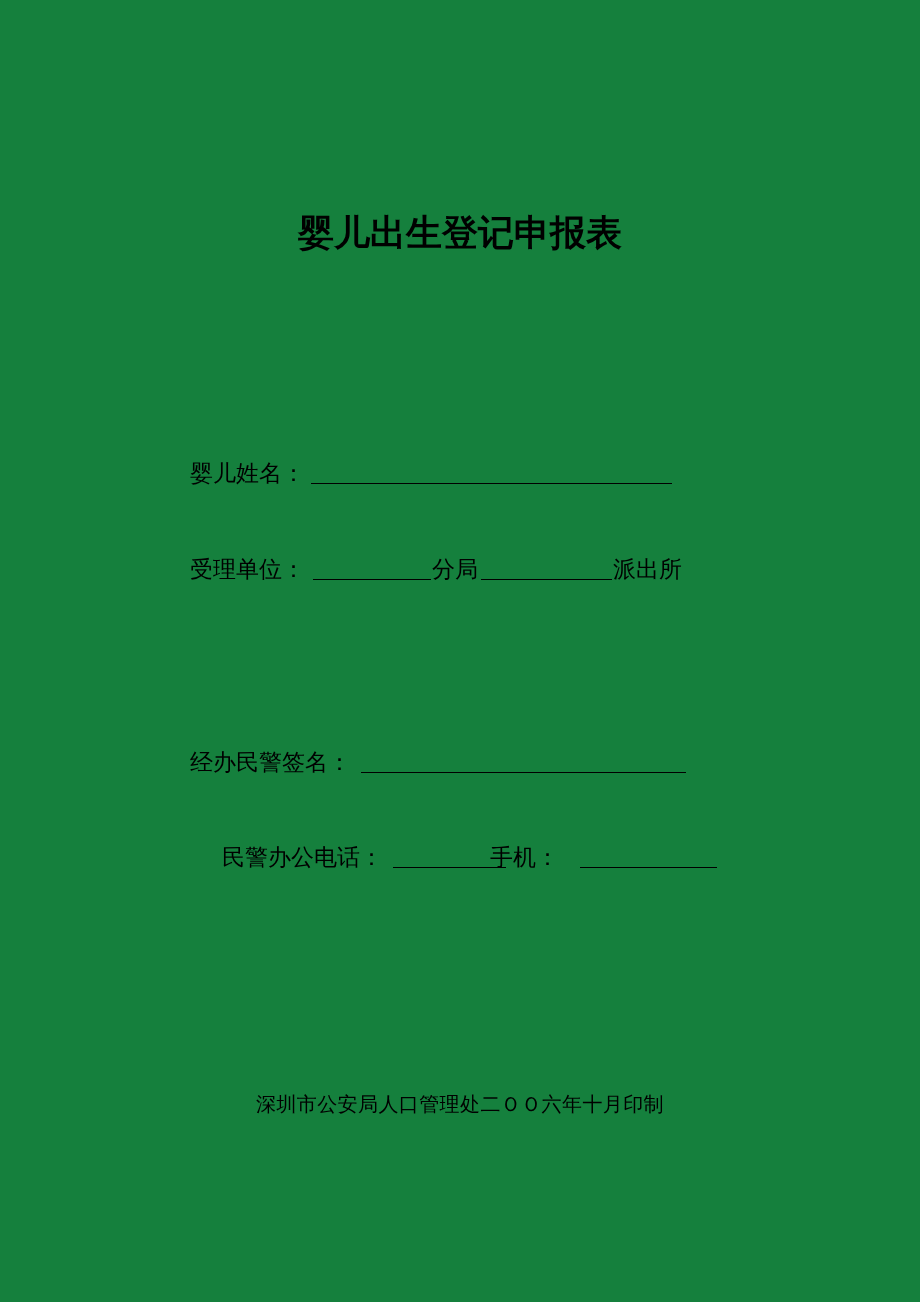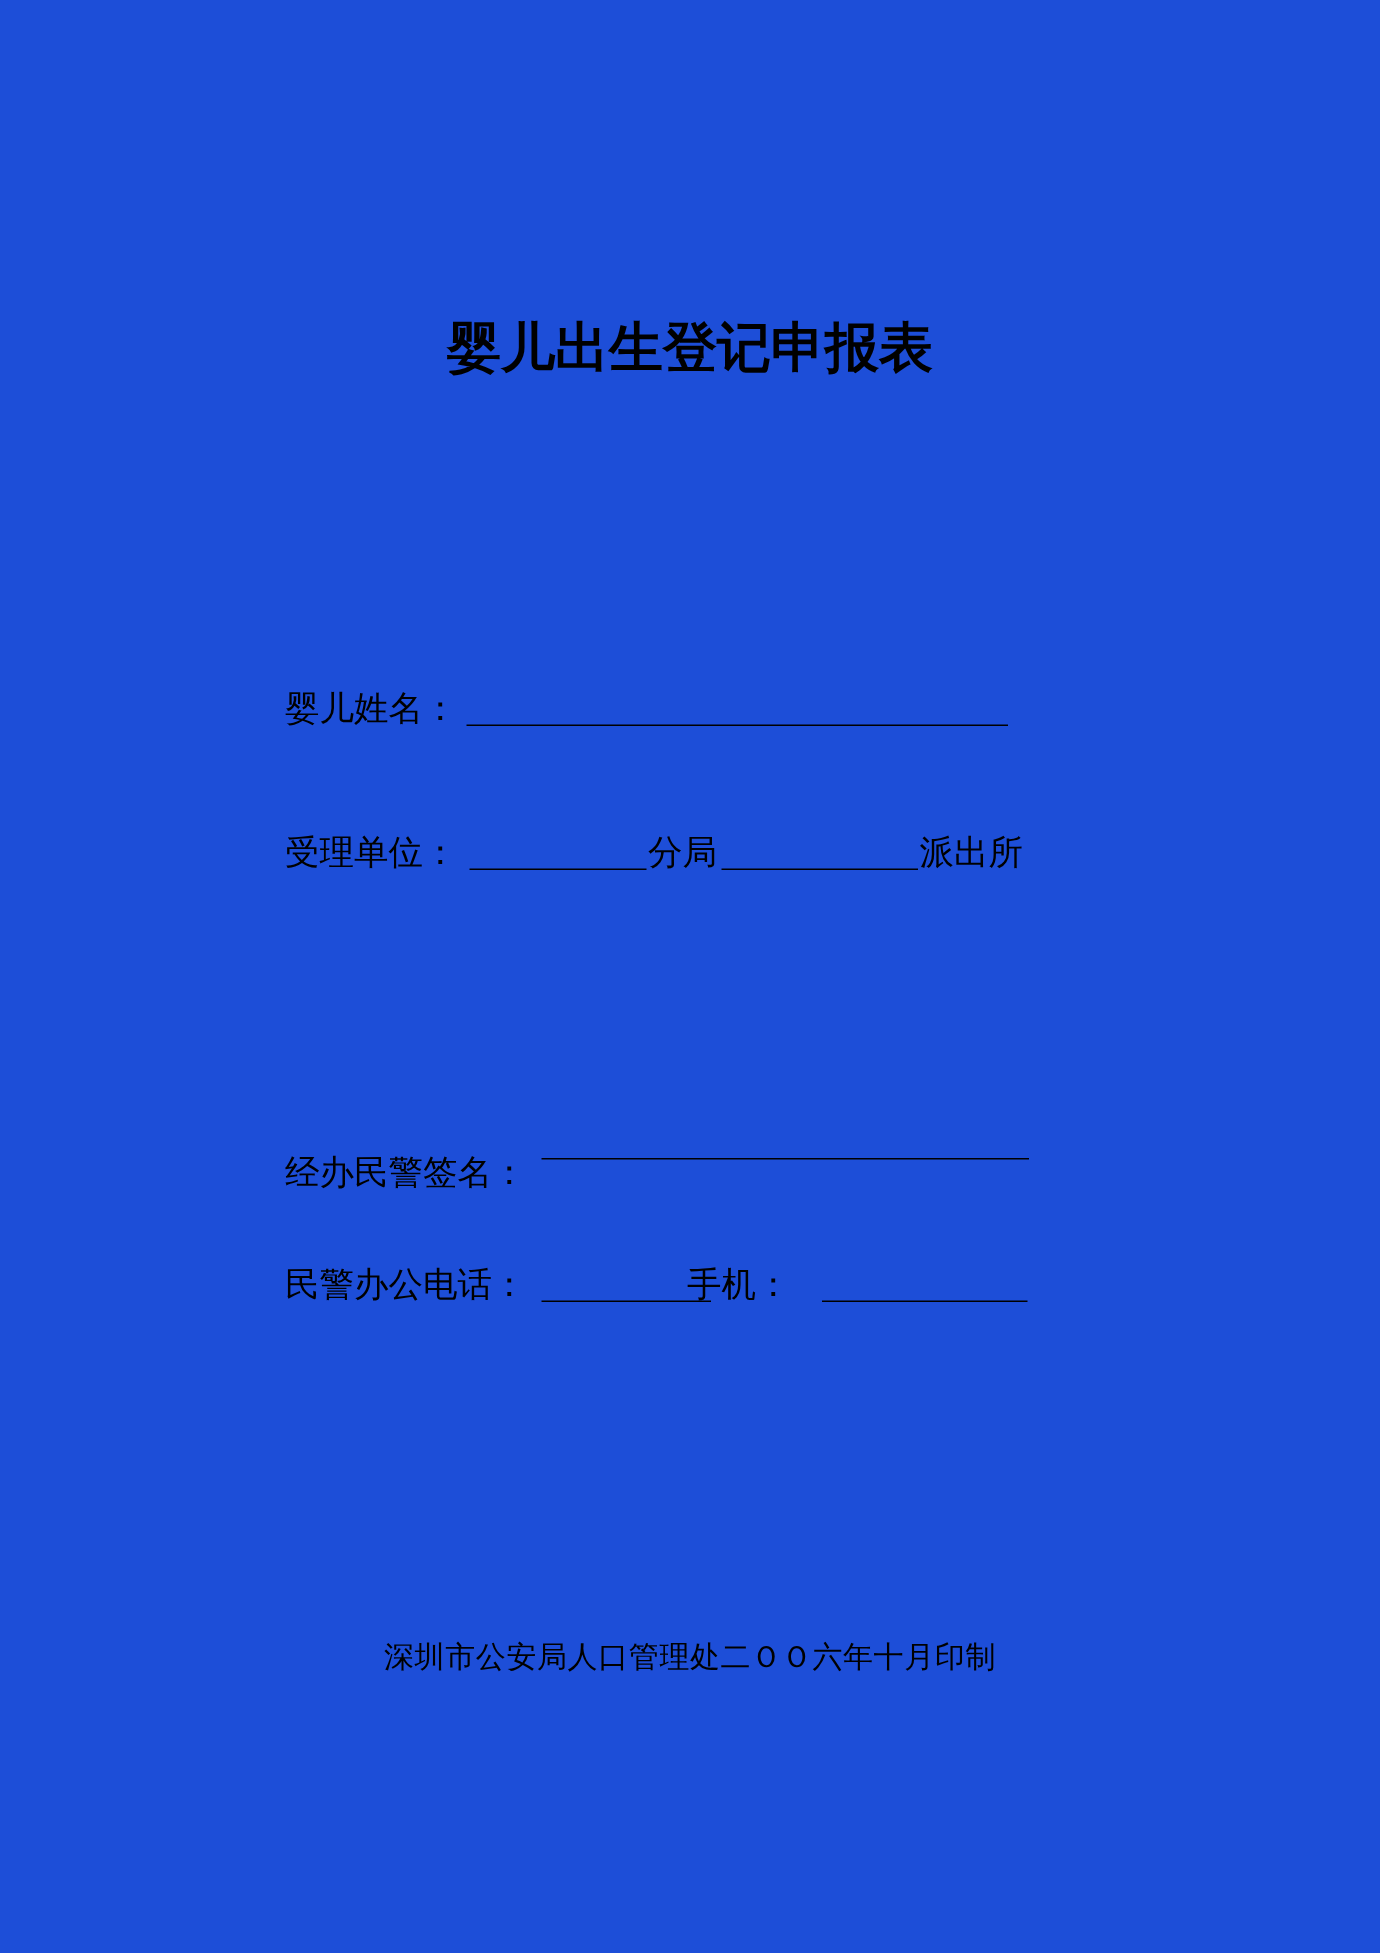--- a/index.html
+++ b/index.html
@@ -1,18 +1,18 @@
 <!DOCTYPE html>
 <html><head>
   <meta charset="utf-8">
   <style>
     html, body { margin: 0; padding: 0; background: #ffffff; }
     body { width: 920px; height: 1302px; position: relative; overflow: hidden;
            font-family: "DejaVu Serif", "Liberation Serif", serif; color: #000; }
-    .page { position: absolute; left: 0; top: 0; width: 920px; height: 1302px; background: #1d4ed8; }
+    .page { position: absolute; left: 0; top: 0; width: 920px; height: 1302px; background: #15803d; }
     .title { position: absolute; left: 0; width: 920px; top: 208px; text-align: center;
              font-family: "DejaVu Sans", "Liberation Sans", sans-serif; font-weight: bold;
              font-size: 36px; letter-spacing: 0px; line-height: 50px; }
     .row { position: absolute; left: 190px; height: 34px; }
     .seg { position: absolute; top: 0; height: 34px; line-height: 34px; font-size: 23px; white-space: nowrap; }
     .line { position: absolute; height: 0; border-bottom: 1.5px solid #000; }
     .footer { position: absolute; left: 0; width: 920px; top: 1093px; text-align: center;
               font-size: 20px; line-height: 22px; letter-spacing: 0.4px; }
   </style>
 </head>
@@ -30,25 +30,25 @@
   <div class="row" style="top:552px; width:500px;">
     <span class="seg" style="left:0;">受理单位：</span>
     <div class="line" style="left:123px; width:118px; top:27px;"></div>
     <span class="seg" style="left:242px;">分局</span>
     <div class="line" style="left:291px; width:131px; top:27px;"></div>
     <span class="seg" style="left:423px;">派出所</span>
   </div>
 
 
   <div class="row" style="top:745px; width:500px;">
-    <span class="seg" style="left:0;margin-top:20px;">经办民警签名：</span>
+    <span class="seg" style="left:0;">经办民警签名：</span>
     <div class="line" style="left:171px; width:325px; top:27px;"></div>
   </div>
 
-  <div class="row" style="top:840px; width:500px;">
+  <div class="row" style="top:840px; width:500px;margin-left:32px;">
     <span class="seg" style="left:0;">民警办公电话：</span>
     <div class="line" style="left:171px; width:113px; top:27px;"></div>
     <span class="seg" style="left:268px;">手机：</span>
     <div class="line" style="left:358px; width:137px; top:27px;"></div>
   </div>
 
   <div class="footer">深圳市公安局人口管理处二ＯＯ六年十月印制</div>
 
 </div>
 

